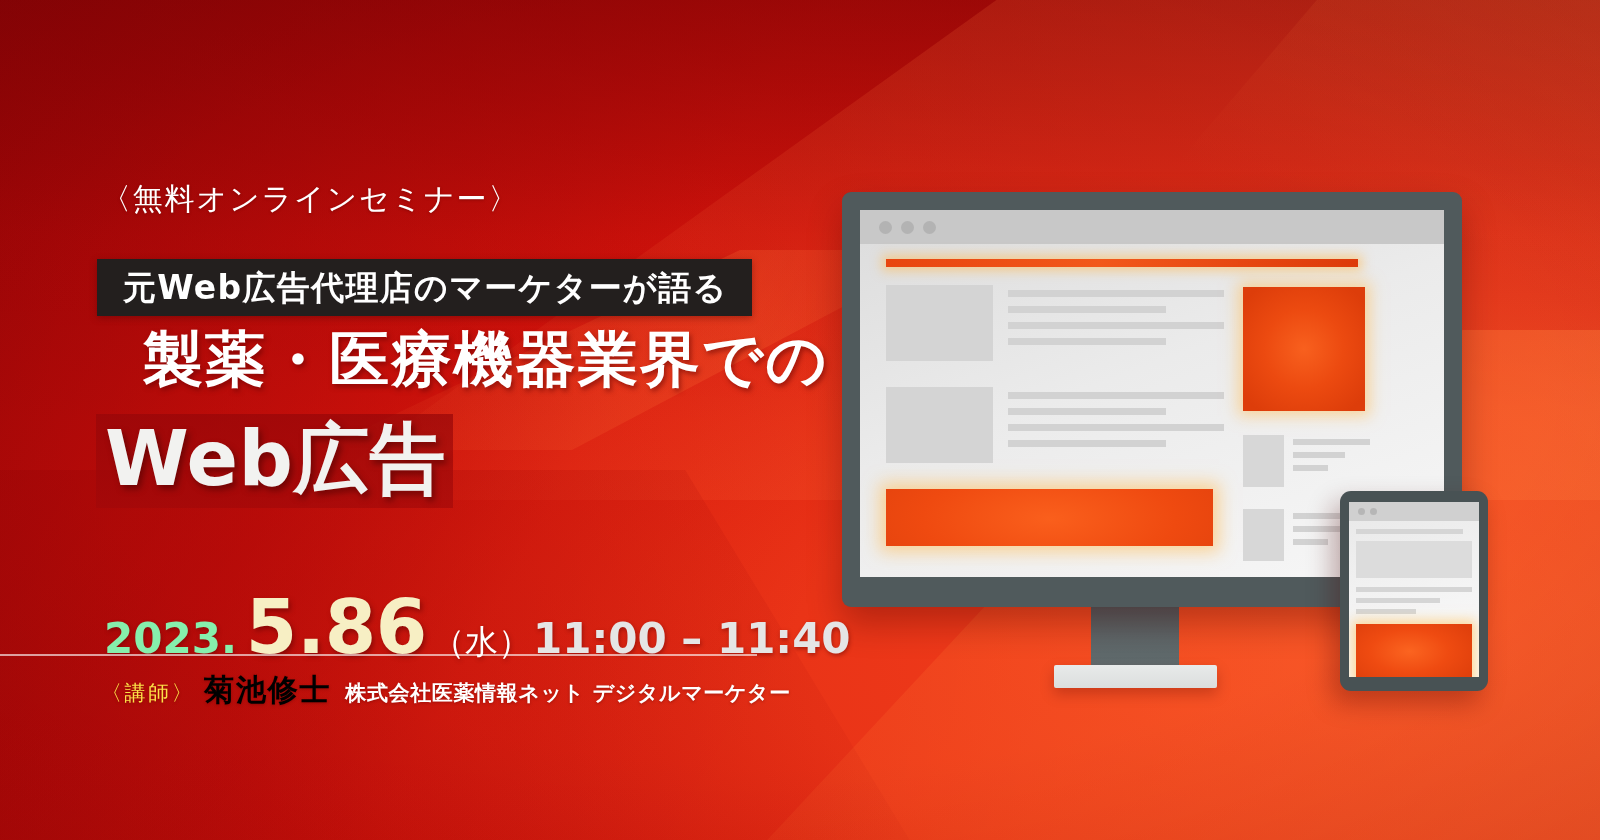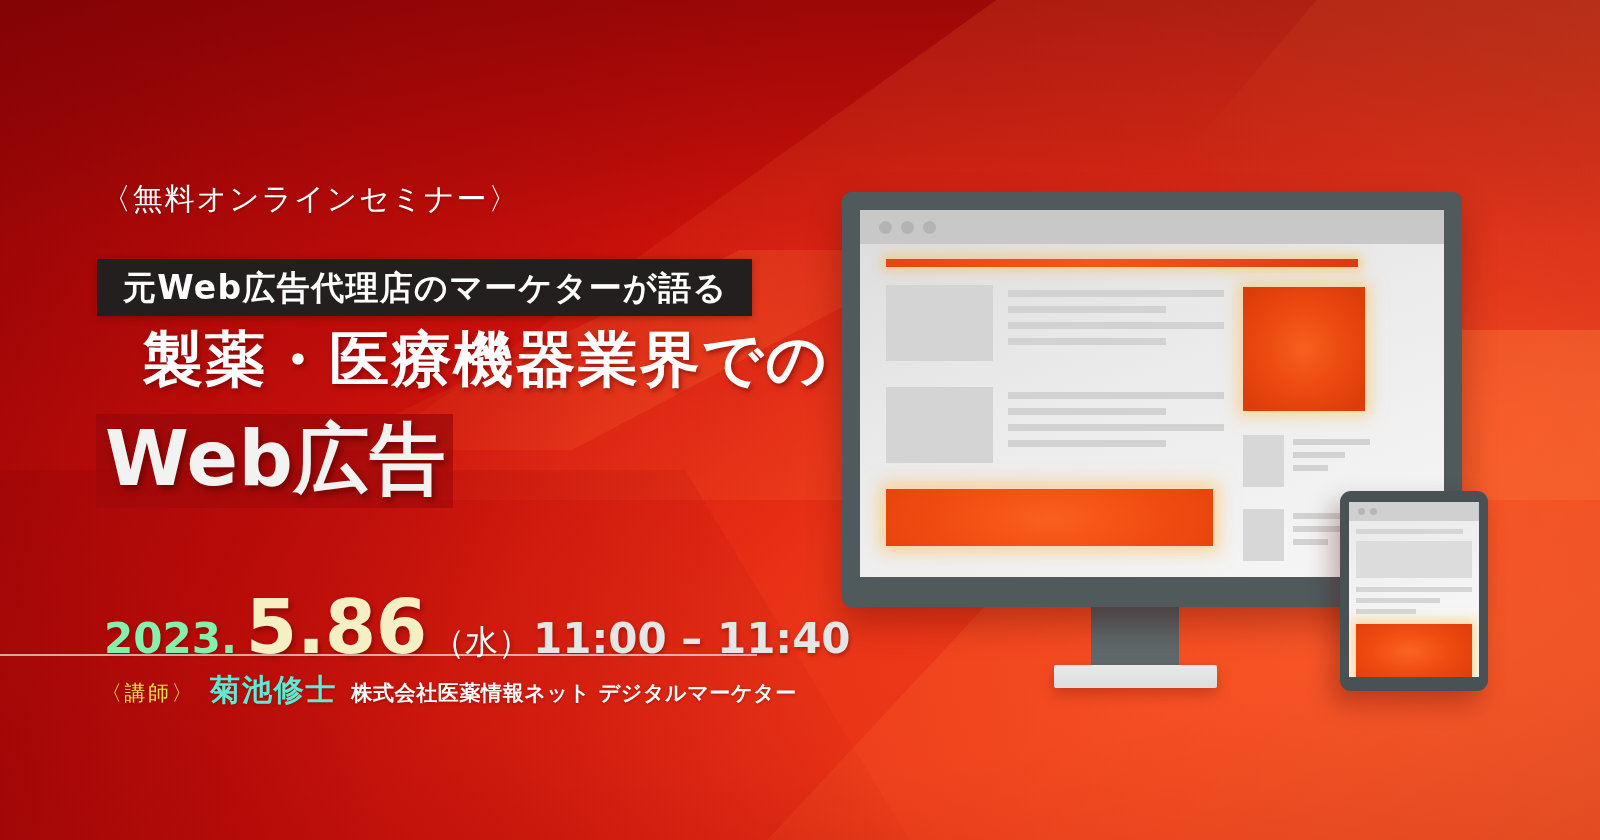--- a/index.html
+++ b/index.html
@@ -222,25 +222,25 @@
     white-space: nowrap;
   }
   .speaker .role {
     color: #fde047;
     font-size: 21px;
     letter-spacing: 0.12em;
     font-weight: 400;
     text-shadow: 0 1px 3px rgba(90,0,0,0.4);
   }
   .speaker .name {
-    color: #5eead4;
+    color: #000000;
     font-size: 30px;
     font-weight: 700;
     letter-spacing: 0.06em;
-    margin-left: 15px;
+    margin-left: 9px;
     text-shadow: 0 1px 3px rgba(90,0,0,0.4);
   }
   .speaker .affil {
     color: #ffffff;
     font-size: 21px;
     font-weight: 700;
     letter-spacing: 0.03em;
     margin-left: 14px;
     text-shadow: 0 1px 3px rgba(90,0,0,0.4);
   }

